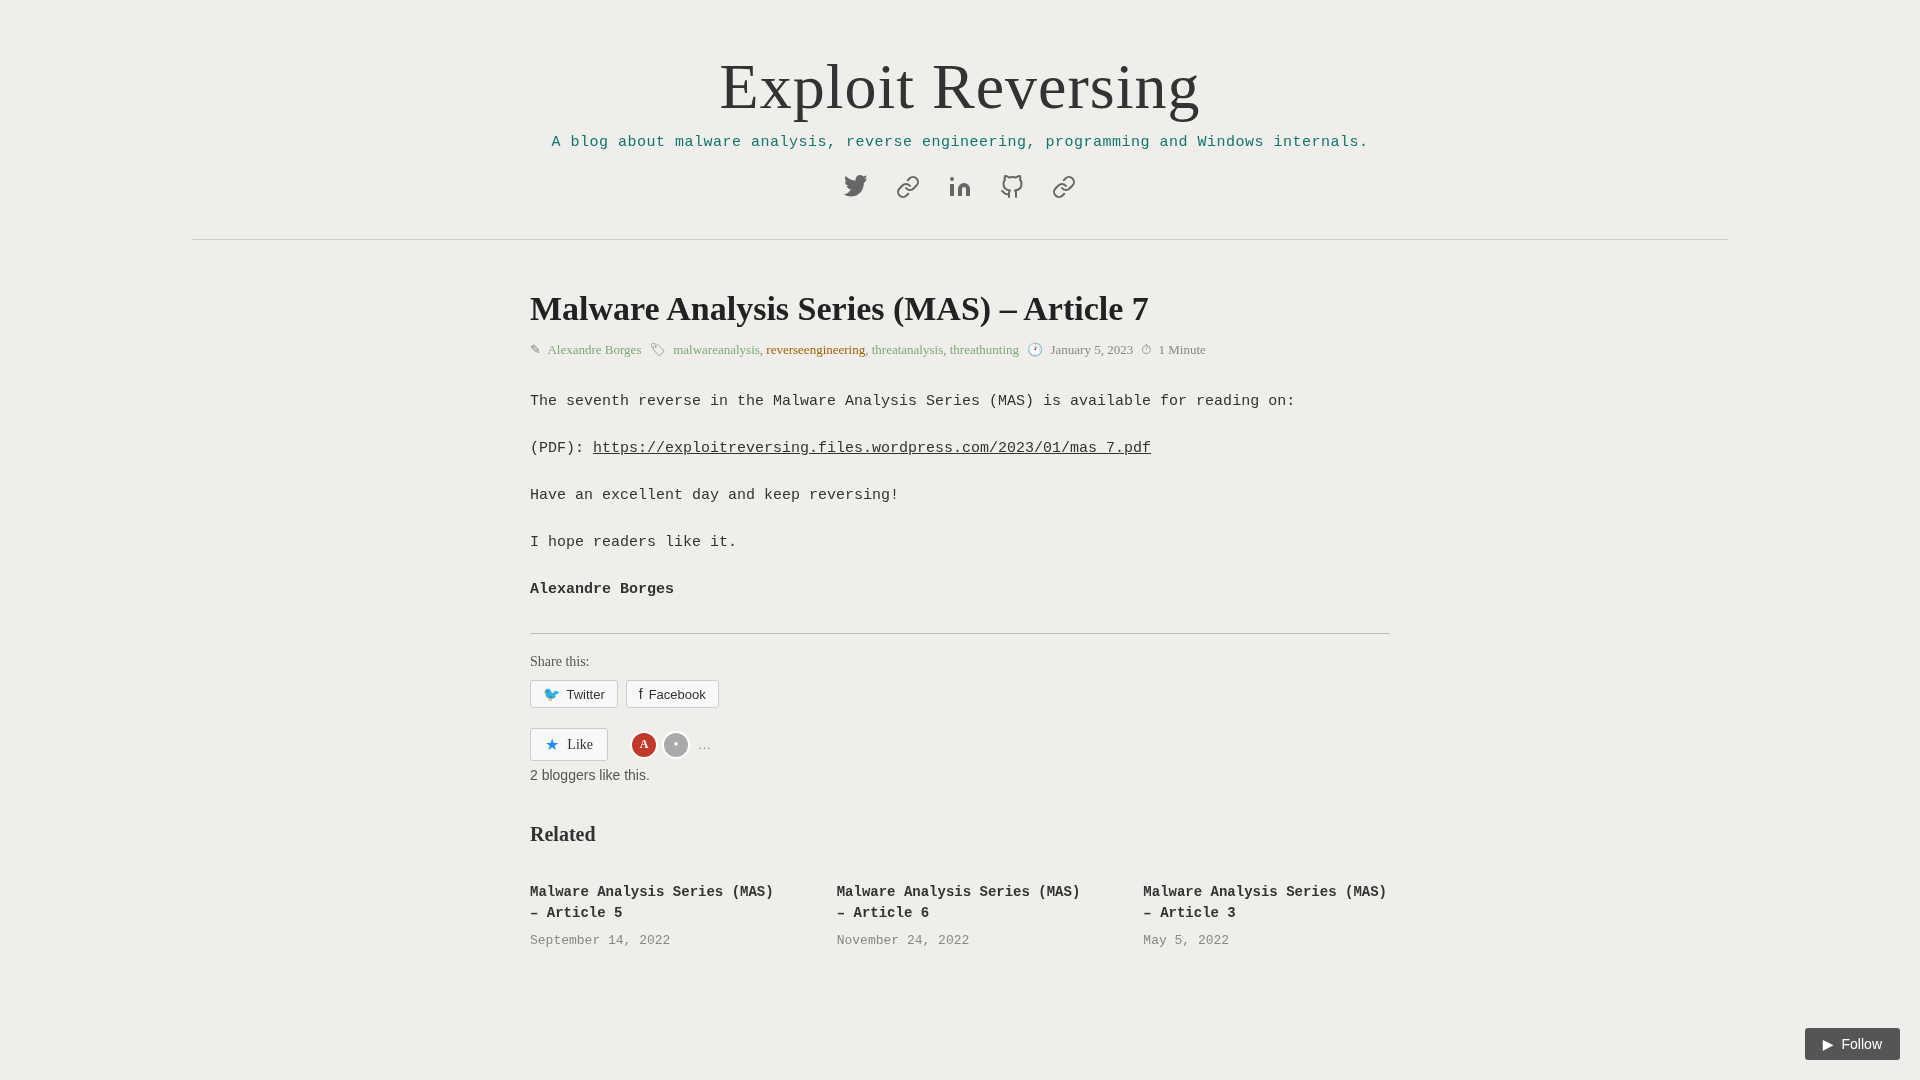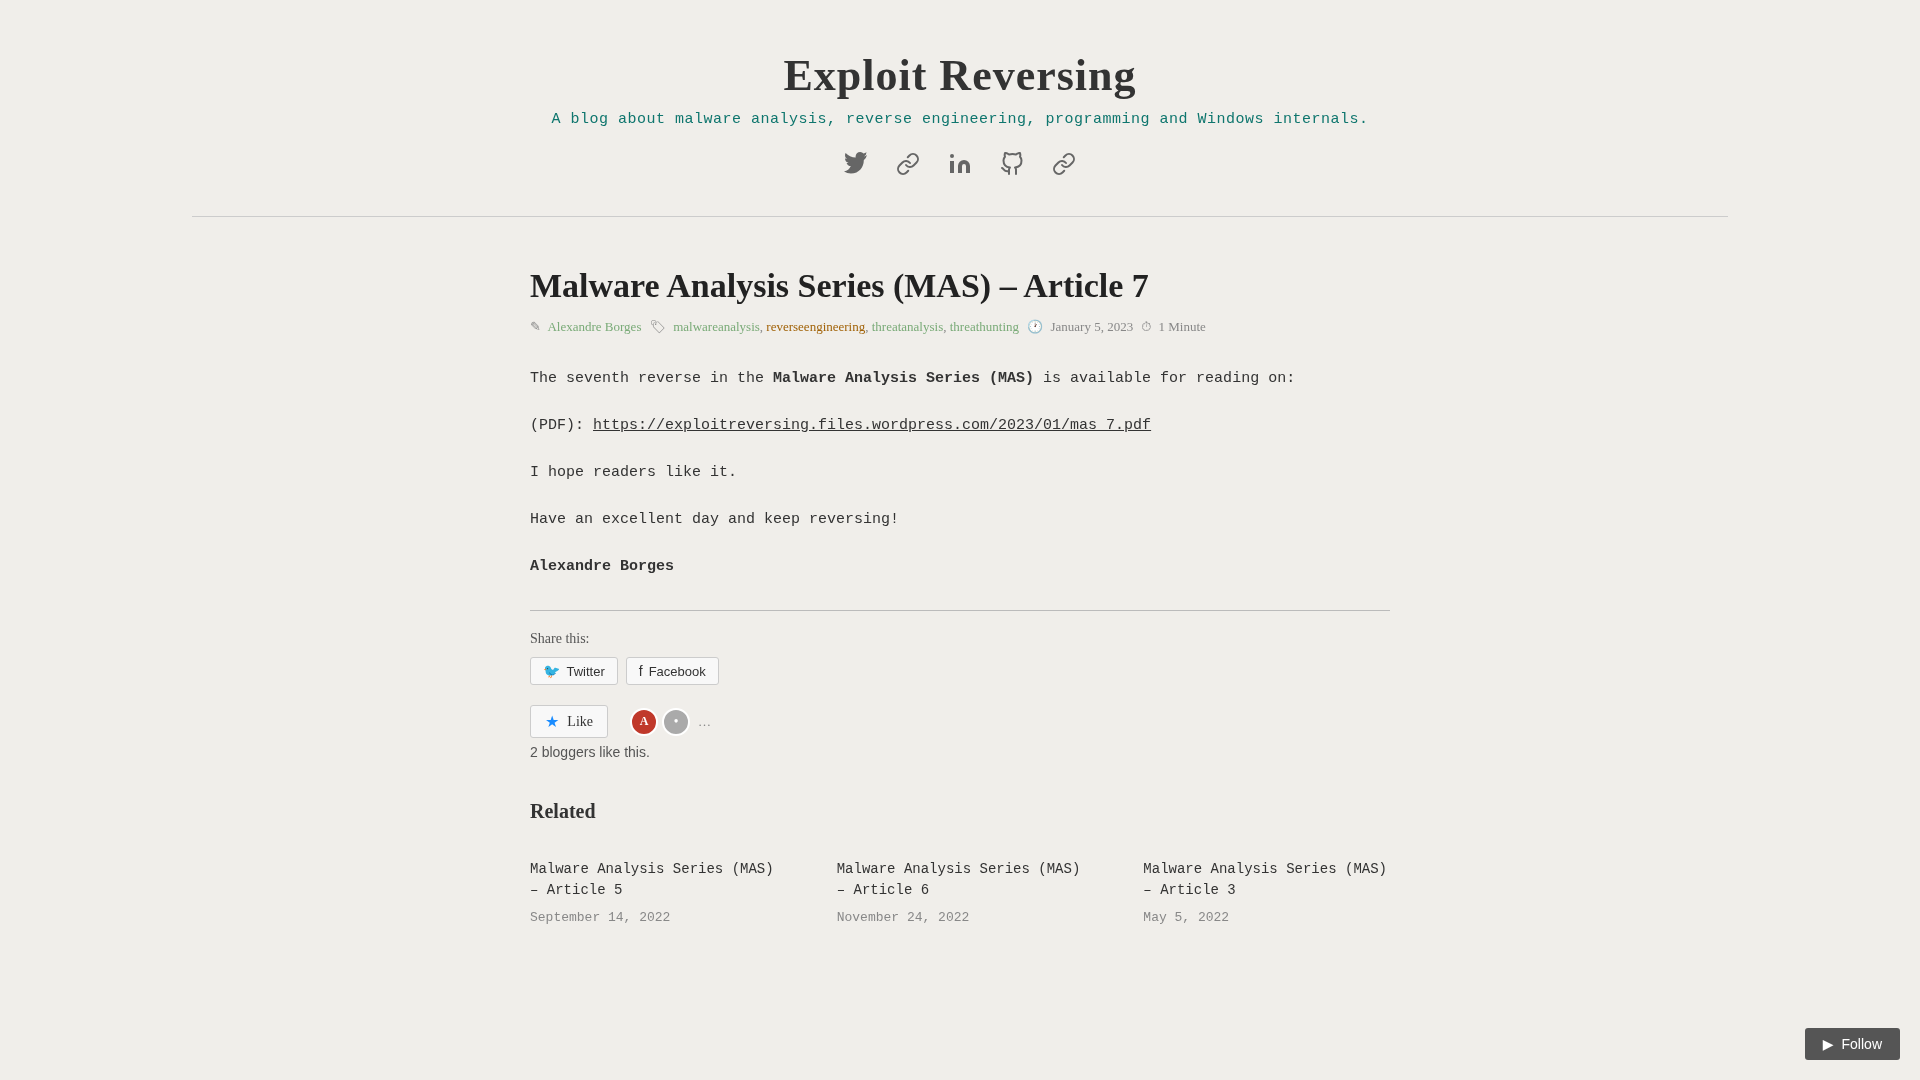--- a/index.html
+++ b/index.html
@@ -8,22 +8,22 @@
       font-family: Georgia, 'Times New Roman', serif;
       color: #333;
       min-height: 1080px;
       width: 1920px;
     }
     .site-header {
       text-align: center;
       padding: 50px 20px 20px;
     }
     .site-title {
-      font-size: 44px;
-      font-weight: bold;
+      font-size: 64px;
+      font-weight: normal;
       color: #333;
       font-family: Georgia, serif;
       letter-spacing: 1px;
     }
     .site-description {
       font-family: 'Courier New', monospace;
       color: #0f766e;
       font-size: 15px;
       margin-top: 10px;
       letter-spacing: 0.5px;
@@ -80,21 +80,21 @@
     }
     .post-meta-icon { margin-right: 4px; }
     .post-body {
       font-family: 'Courier New', monospace;
       font-size: 15px;
       line-height: 1.8;
       color: #333;
     }
     .post-body p { margin-bottom: 20px; }
     .post-body .mas-link {
-      font-weight: bold;
+      font-weight: normal;
     }
     .post-body .pdf-link {
       color: #333;
       font-weight: normal;
     }
     .post-body .author-sig {
       font-weight: bold;
     }
     .post-separator {
       border: none;
@@ -181,21 +181,21 @@
       gap: 60px;
     }
     .related-post {
       flex: 1;
     }
     .related-post-title {
       font-family: 'Courier New', monospace;
       font-size: 14px;
       color: #333;
       text-decoration: none;
-      font-weight: normal;
+      font-weight: bold;
       display: block;
       margin-bottom: 6px;
       line-height: 1.5;
     }
     .related-post-date {
       font-family: 'Courier New', monospace;
       font-size: 13px;
       color: #888;
     }
     .follow-widget {
@@ -286,22 +286,22 @@
       </span>
     </div>
 
     <div class="post-body">
       <p>
         <span>The seventh reverse in the </span><span class="mas-link">Malware Analysis Series (MAS)</span><span> is available for reading on:</span>
       </p>
       <p>
         <span>(PDF): </span><a href="#" class="pdf-link">https://exploitreversing.files.wordpress.com/2023/01/mas_7.pdf</a>
       </p>
+      <p>Have an excellent day and keep reversing!</p>
       <p>I hope readers like it.</p>
-      <p>Have an excellent day and keep reversing!</p>
       <p>
         <strong class="author-sig">Alexandre Borges</strong>
       </p>
     </div>
 
     <hr class="post-separator">
 
     <div class="share-section">
       <p class="share-label">Share this:</p>
       <div class="share-buttons">

